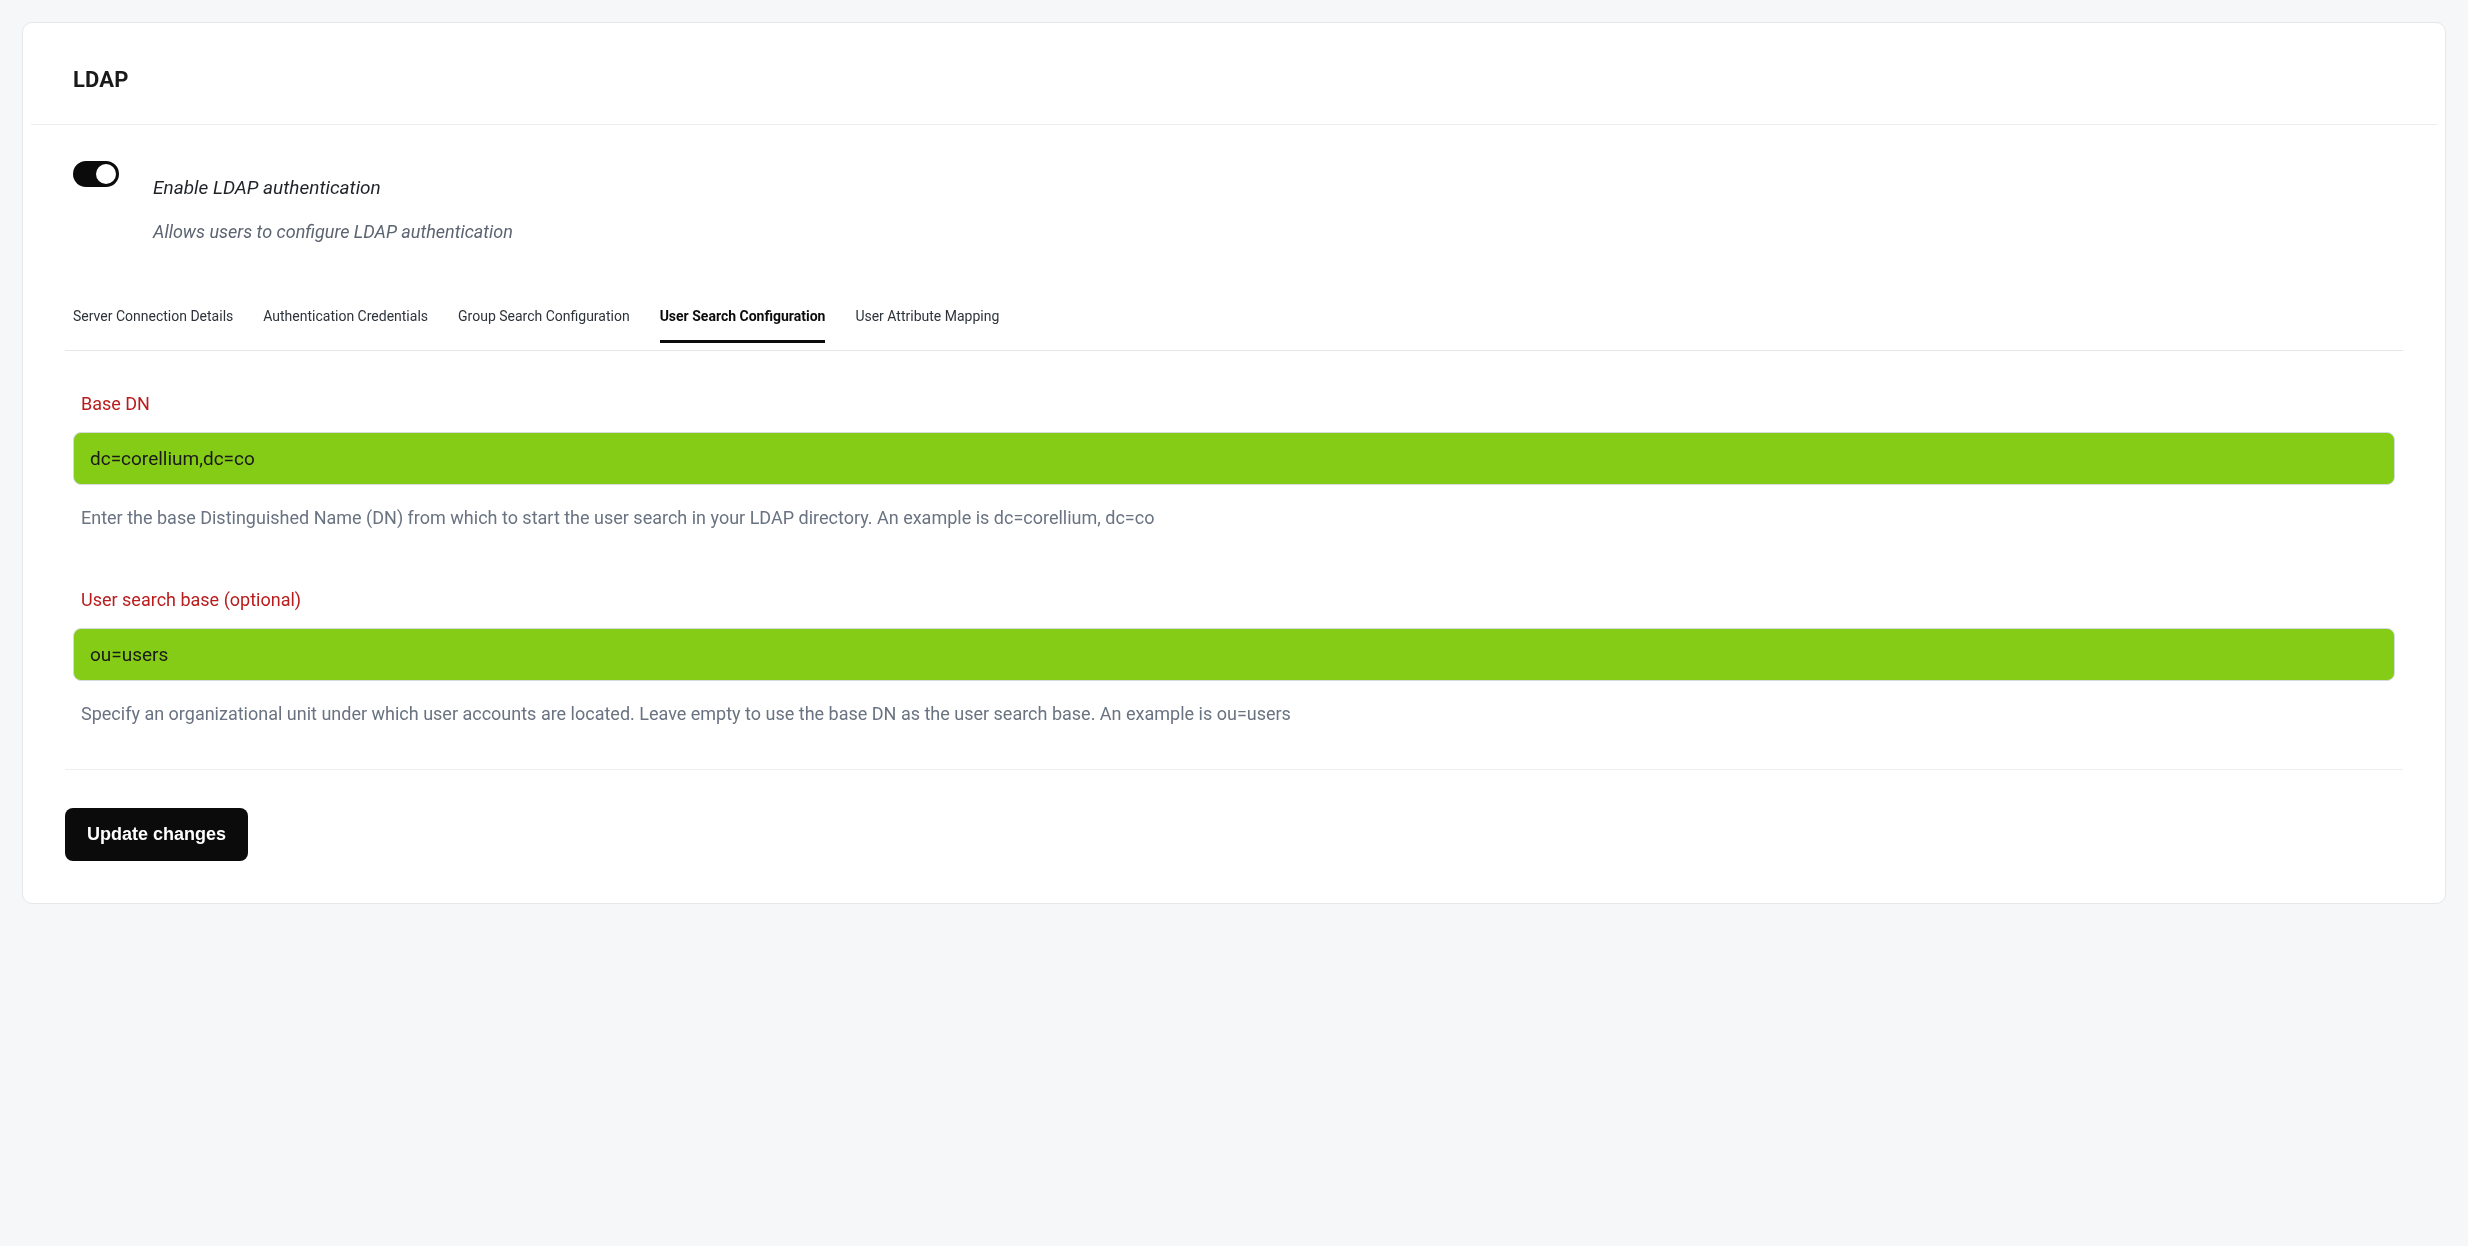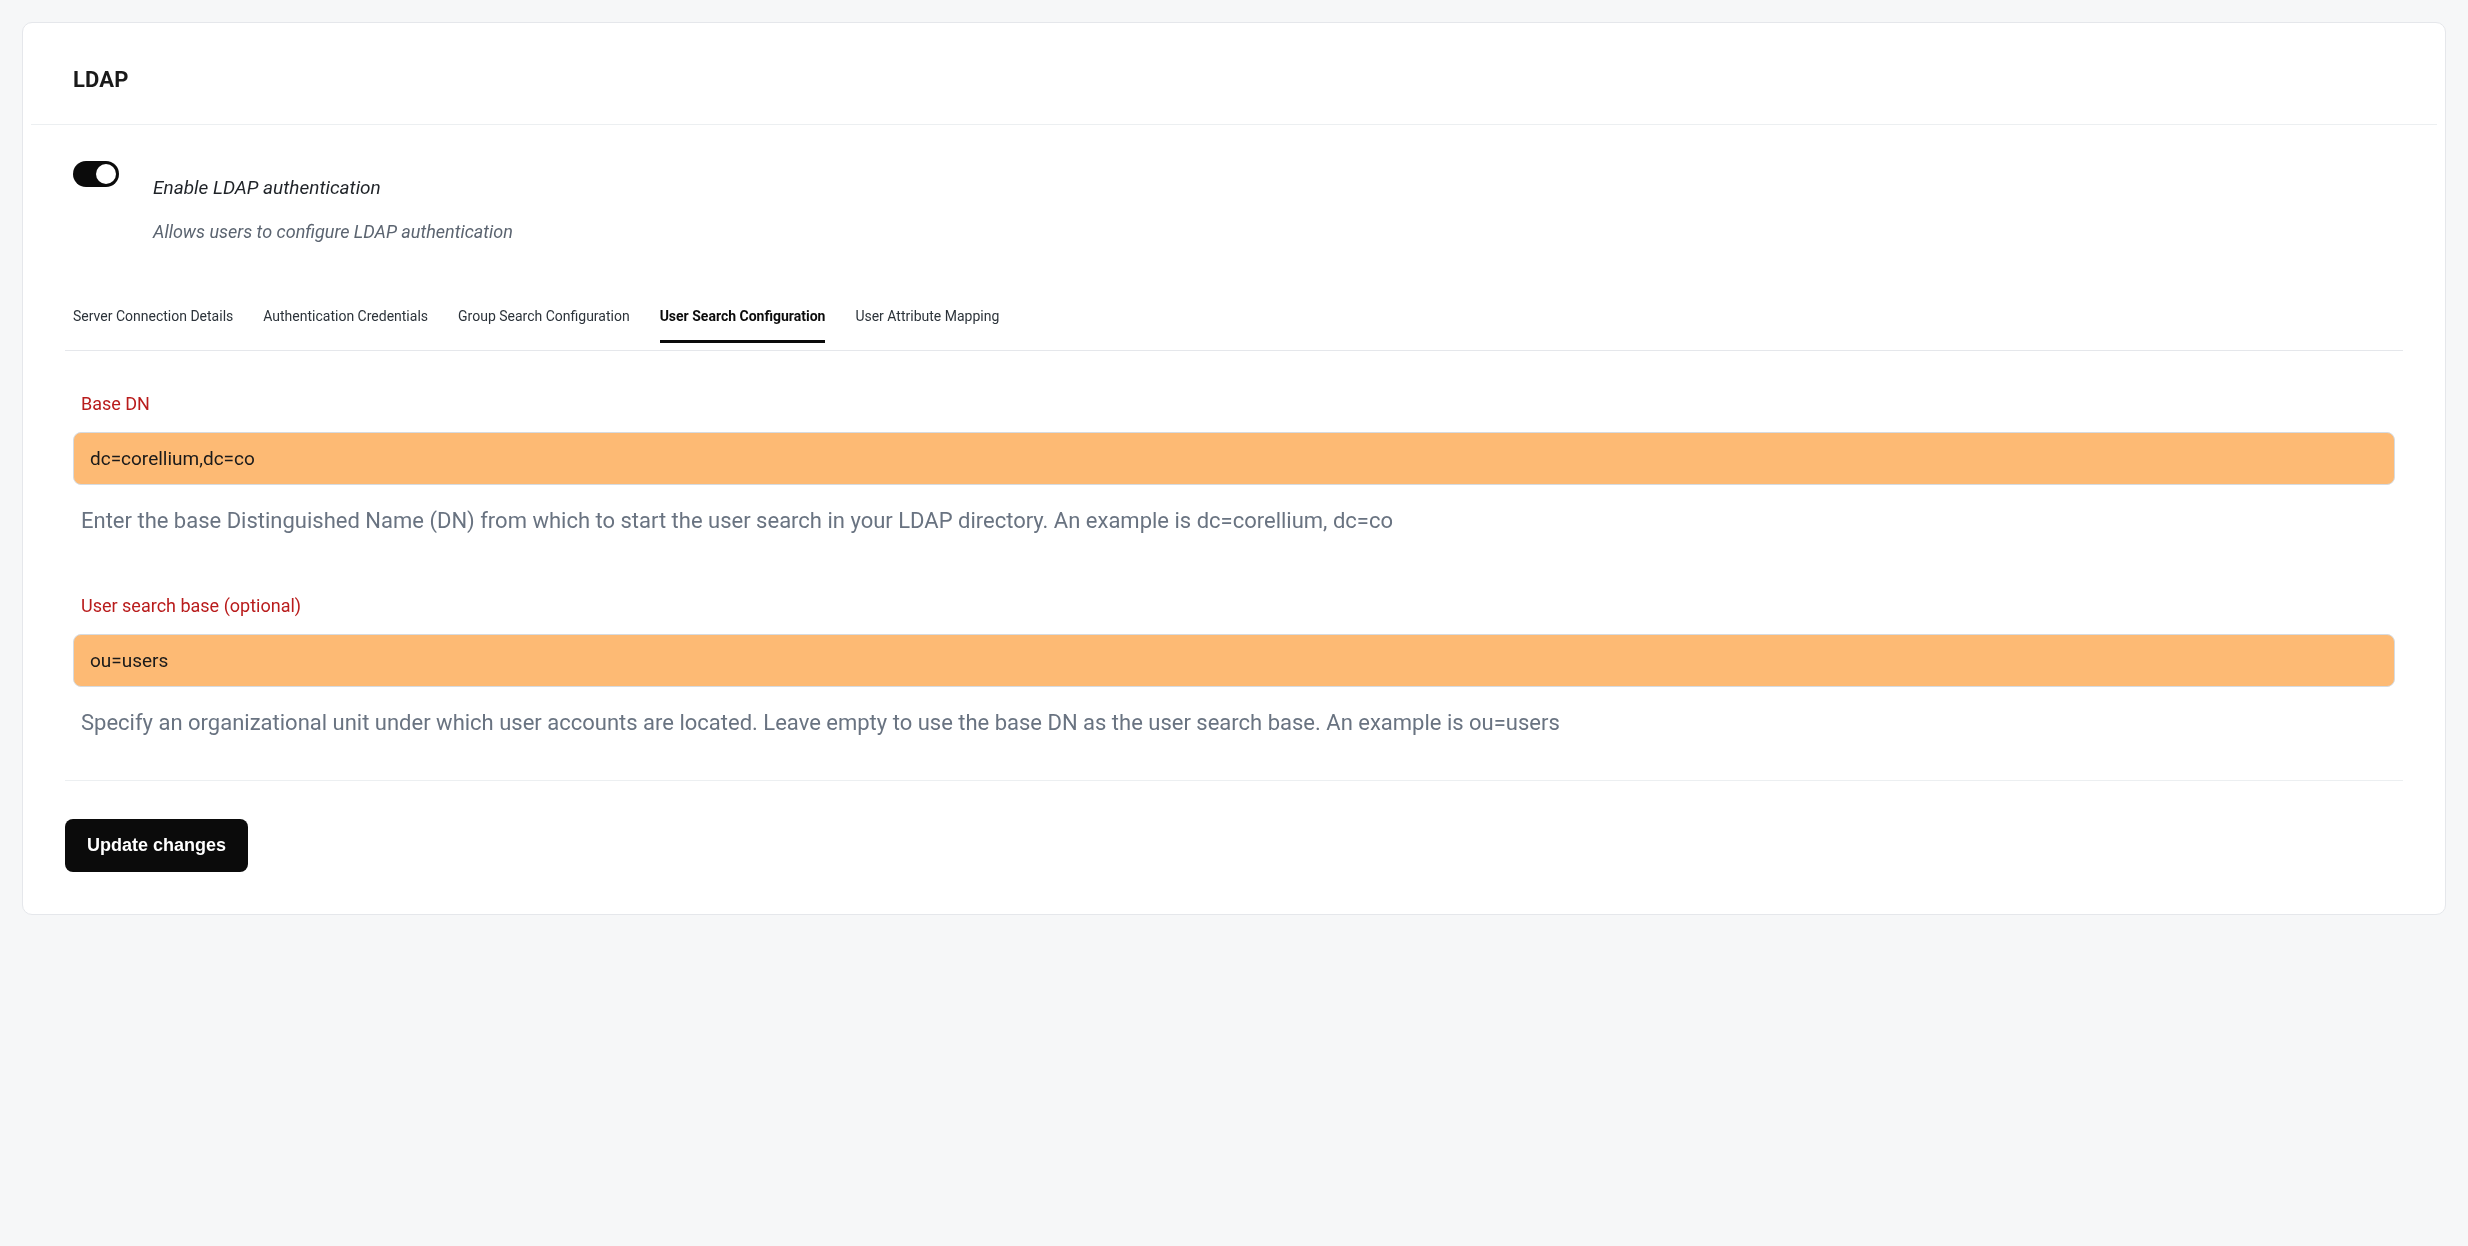--- a/index.html
+++ b/index.html
@@ -95,29 +95,29 @@
       color: #b91c1c;
       margin-bottom: 10px;
       display: block;
     }
     .text-input {
       width: 100%;
       font-size: 19px;
       padding: 14px 16px;
       border: 1px solid #d6dbe0;
       border-radius: 8px;
-      background: #fdba74;
+      background: #84cc16;
       color: #1a1a1a;
       font-family: inherit;
     }
     .text-input::placeholder {
       color: #a6afb9;
     }
     .field-help {
-      font-size: 22px;
+      font-size: 18px;
       color: #697381;
       margin-top: 12px;
       line-height: 1.45;
     }
     .divider {
       border: none;
       border-top: 1px solid #eceff1;
       margin: 6px 0 22px 0;
     }
     .update-btn {

